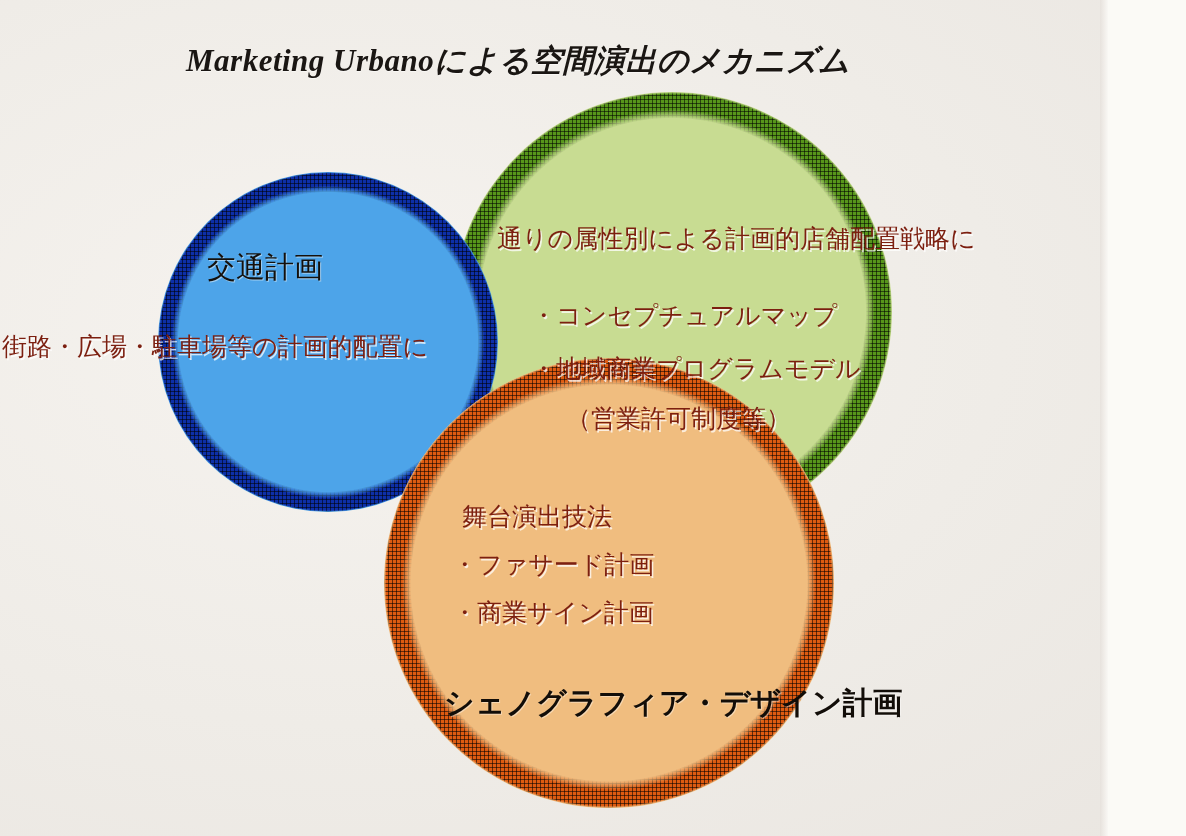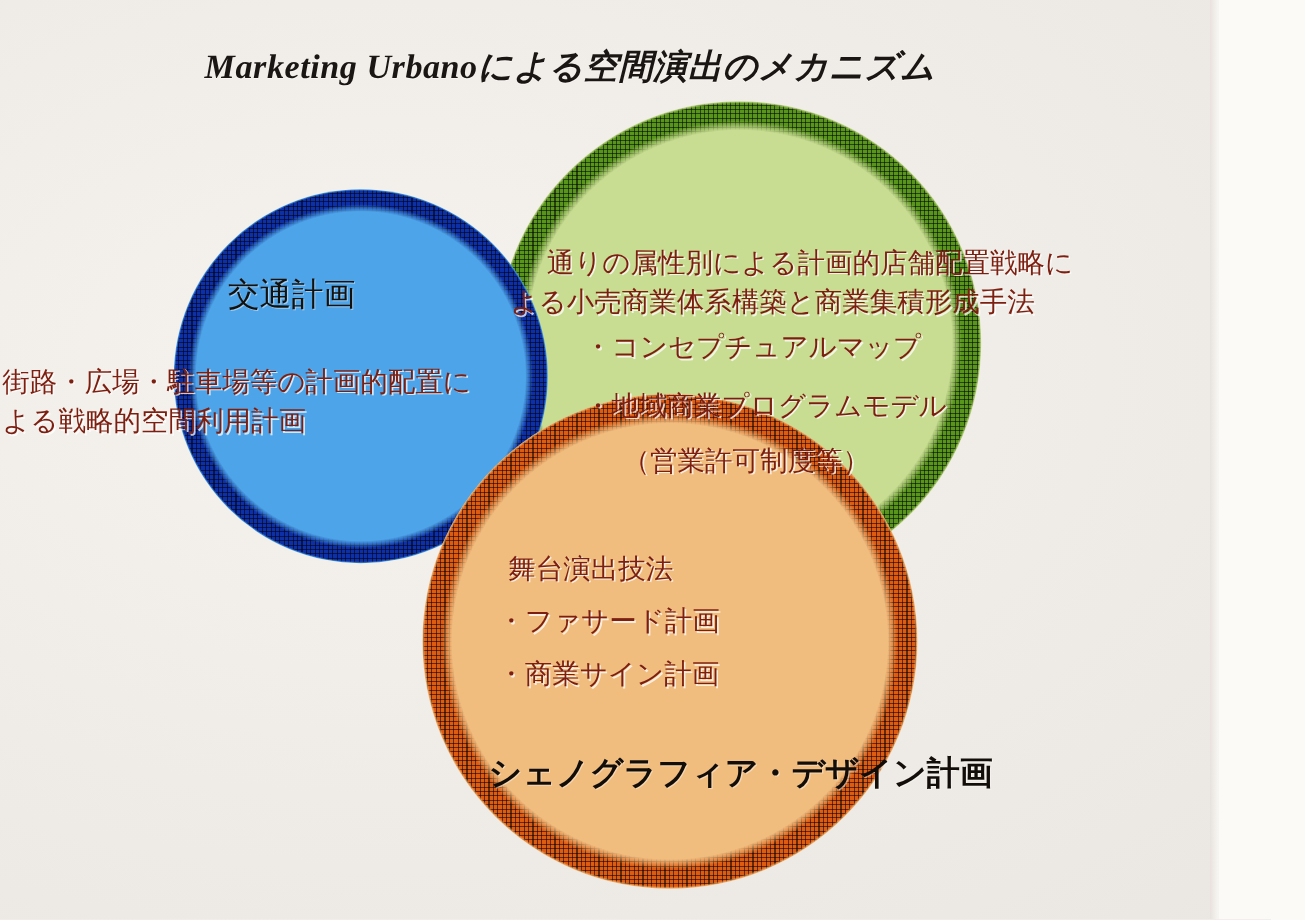--- a/index.html
+++ b/index.html
@@ -115,24 +115,22 @@
 
   <div class="circle" id="c-orange">
     <div class="core"></div>
     <div class="ring"></div>
   </div>
 
   <div id="title">Marketing Urbanoによる空間演出のメカニズム</div>
 
   <div class="heading" id="blue-head">交通計画</div>
   <div class="body-line" id="blue-b1">街路・広場・駐車場等の計画的配置に</div>
-  <div class="body-line" id="blue-b2">よる戦略的空間利用計画</div>
 
   <div class="body-line" id="green-b1">通りの属性別による計画的店舗配置戦略に</div>
-  <div class="body-line" id="green-b2">よる小売商業体系構築と商業集積形成手法</div>
   <div class="body-line" id="green-b3">・コンセプチュアルマップ</div>
   <div class="body-line" id="green-b4">・地域商業プログラムモデル</div>
   <div class="body-line" id="green-b5">（営業許可制度等）</div>
 
   <div class="body-line" id="or-head">舞台演出技法</div>
   <div class="body-line" id="or-b1">・ファサード計画</div>
   <div class="body-line" id="or-b2">・商業サイン計画</div>
   <div class="dark-line" id="or-foot">シェノグラフィア・デザイン計画</div>
 
 </div>

